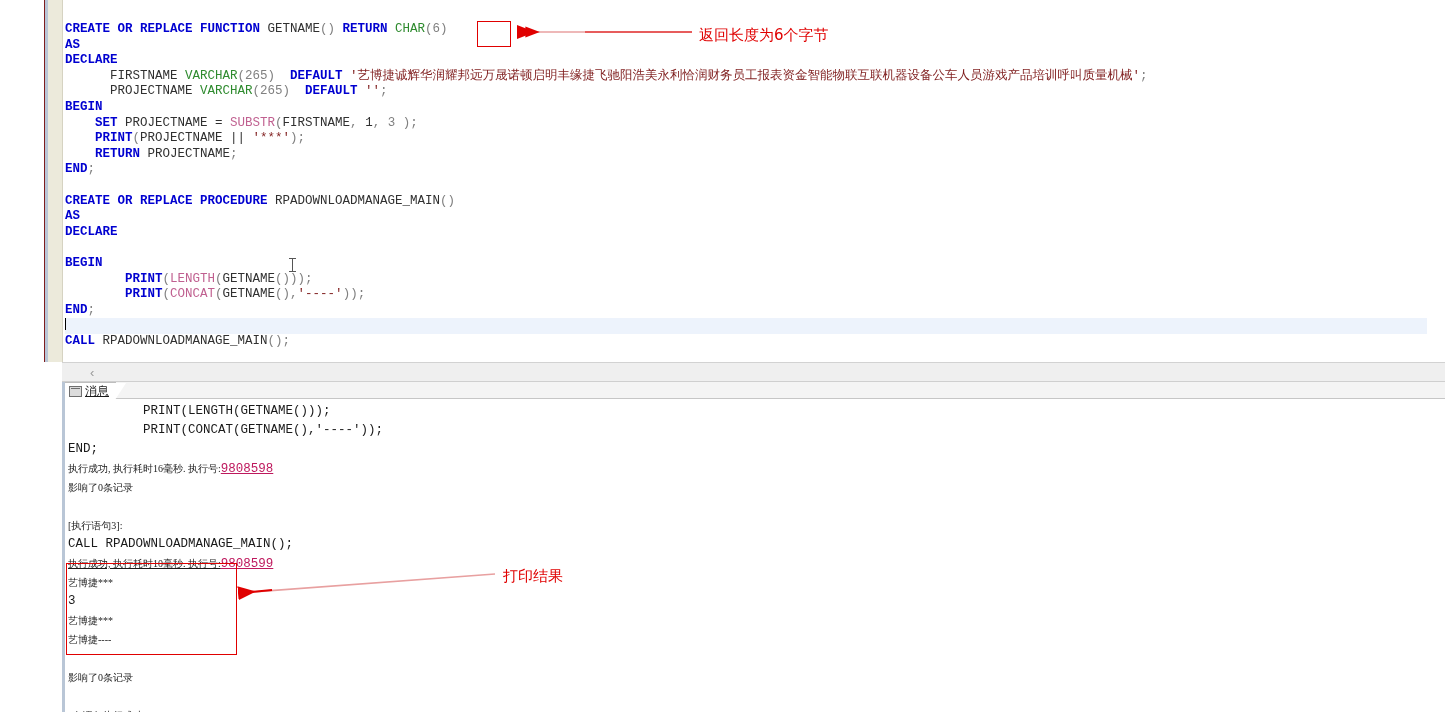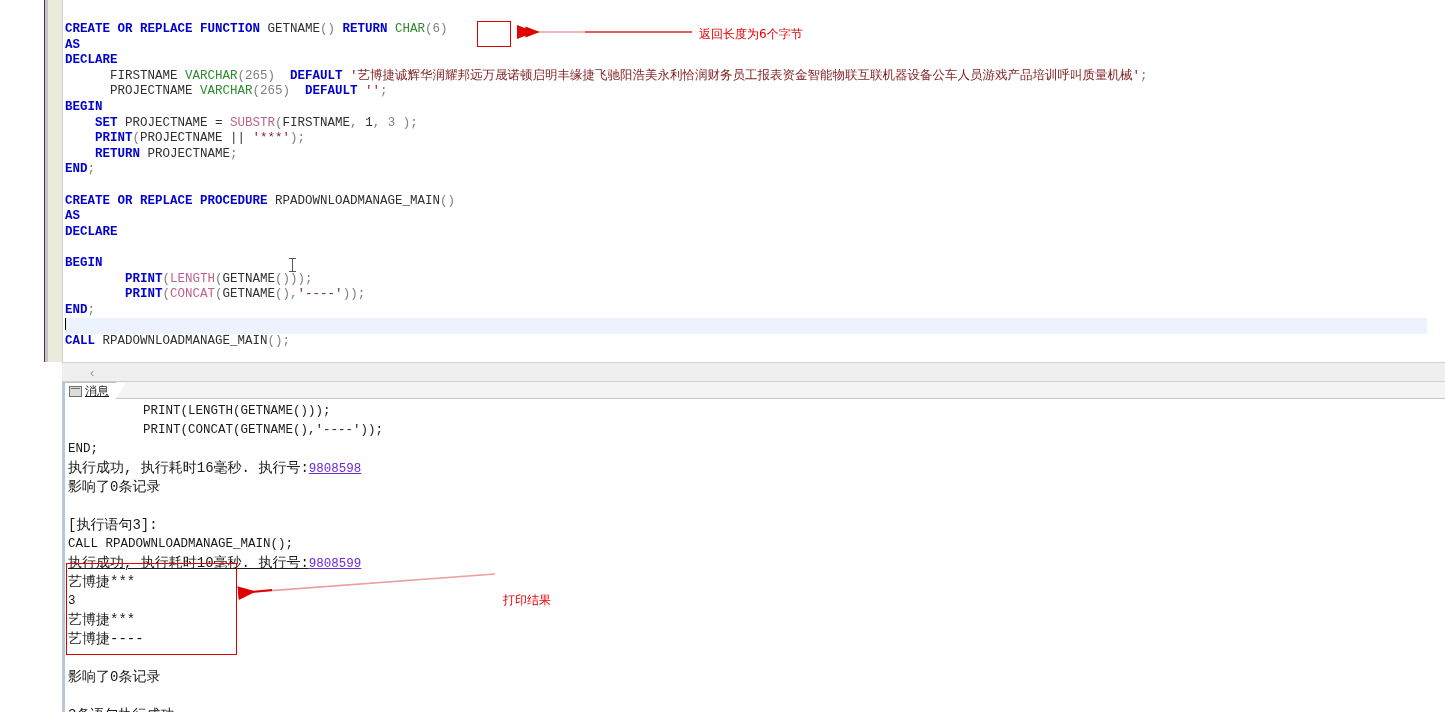--- a/index.html
+++ b/index.html
@@ -110,34 +110,34 @@
     position:absolute;left:3px;top:17px;right:0;bottom:0;
     background:#ffffff;overflow:hidden;
     font-family:"Liberation Mono","DejaVu Sans Mono",monospace;
     font-size:12.5px;
     line-height:19px;
     color:#1a1a1a;
     white-space:pre;
     padding-top:3px;
   }
   #msg-body .mln{height:19px;white-space:pre;padding-left:3px;}
-  .lnk{color:#6d28d9;text-decoration:underline;}
+  .lnk{color:#be185d;text-decoration:underline;}
   .uline{text-decoration:underline;}
-  .cn{font-family:Liberation Mono, monospace;font-size:14px;}
+  .cn{font-family:Liberation Serif, serif;font-size:10px;}
   
   .redbox{position:absolute;border:1.5px solid #e00000;box-sizing:border-box;}
   #box-char{left:477px;top:21px;width:34px;height:26px;}
   #box-print{left:66px;top:563px;width:171px;height:92px;}
   .annot-text{
     position:absolute;color:#e00000;
     font-family:"DejaVu Sans","Liberation Sans",sans-serif;
-    font-size:12px;white-space:nowrap;
+    font-size:15px;white-space:nowrap;
   }
   #annot-1{left:699px;top:26px;}
-  #annot-2{left:503px;top:567px;margin-top:25px;}
+  #annot-2{left:503px;top:567px;}
   svg.arrow{position:absolute;left:0;top:0;width:1445px;height:712px;pointer-events:none;}
 </style>
 </head>
 <body>
 
 <div id="left-dead"></div>
 
 <div id="editor-pane">
   <div id="editor-rail"></div>
   <div id="editor-gutter"></div>

